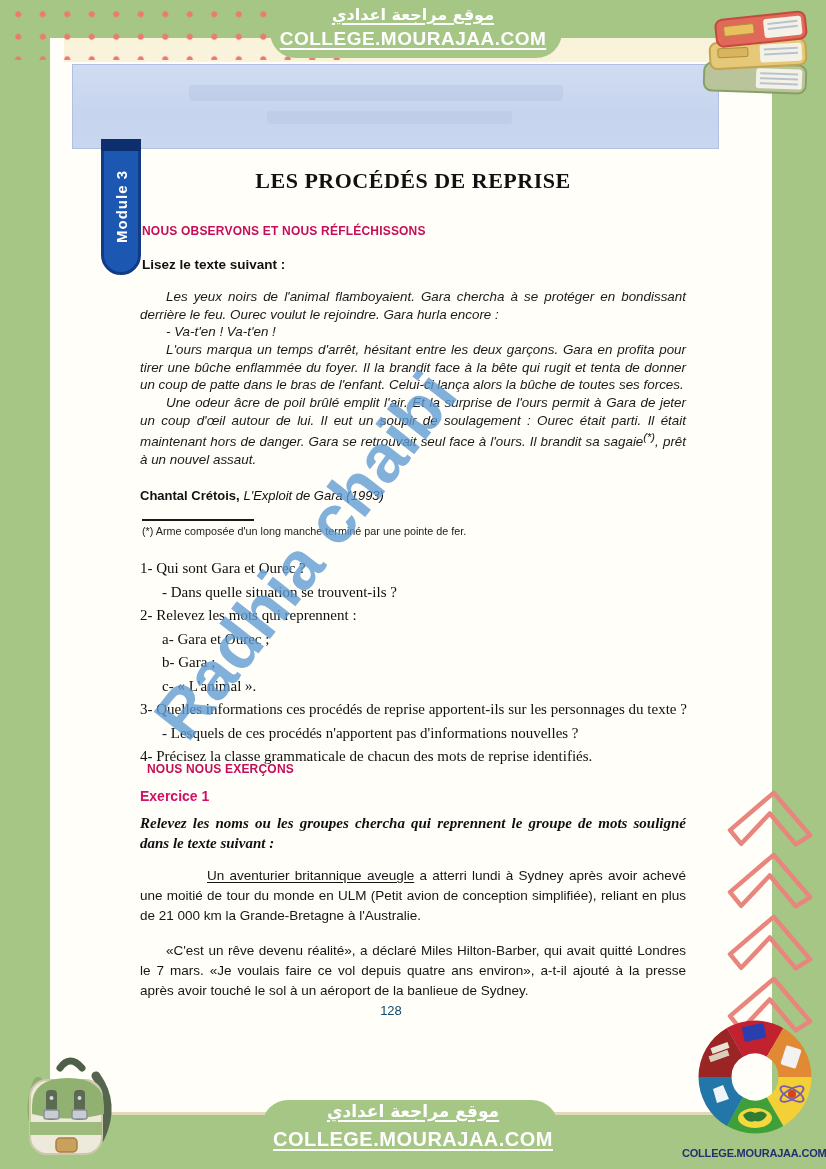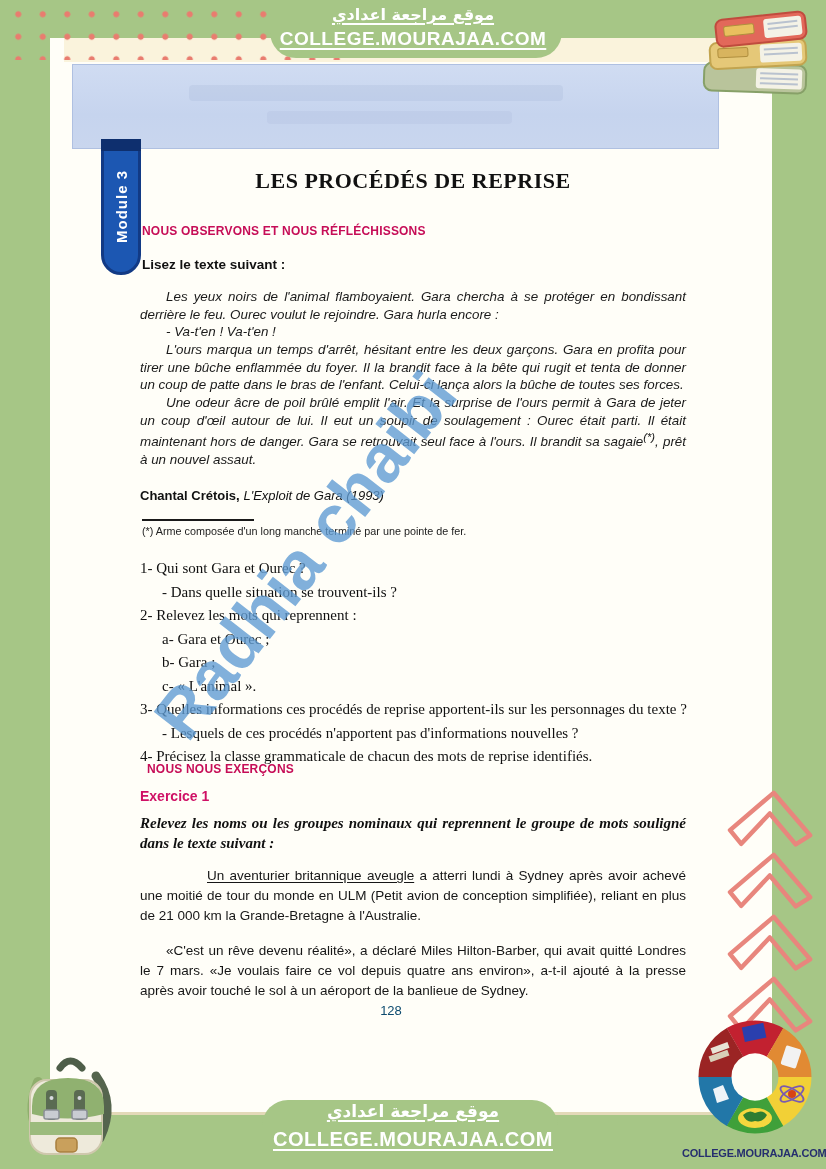--- a/index.html
+++ b/index.html
@@ -172,21 +172,21 @@
     <p class="q-line indent">a- Gara et Ourec ;</p>
     <p class="q-line indent">b- Gara ;</p>
     <p class="q-line indent">c- « L'animal ».</p>
     <p class="q-line">3- Quelles informations ces procédés de reprise apportent-ils sur les personnages du texte ?</p>
     <p class="q-line indent">- Lesquels de ces procédés n'apportent pas d'informations nouvelles ?</p>
     <p class="q-line">4- Précisez la classe grammaticale de chacun des mots de reprise identifiés.</p>
   </div>
 
   <div class="magenta-h h-practice">NOUS NOUS EXERÇONS</div>
   <div class="exercise-label">Exercice 1</div>
-  <div class="exercise-instr">Relevez les noms ou les groupes nominaux qui reprennent le groupe de mots souligné dans le texte suivant :</div>
+  <div class="exercise-instr">Relevez les noms ou les groupes chercha qui reprennent le groupe de mots souligné dans le texte suivant :</div>
 
   <div class="exercise-text">
     <p><span class="u">Un aventurier britannique aveugle</span><span> a atterri lundi à Sydney après avoir achevé une moitié de tour du monde en ULM (Petit avion de conception simplifiée), reliant en plus de 21 000 km la Grande-Bretagne à l'Australie.</span></p>
     <p>«C'est un rêve devenu réalité», a déclaré Miles Hilton-Barber, qui avait quitté Londres le 7 mars. «Je voulais faire ce vol depuis quatre ans environ», a-t-il ajouté à la presse après avoir touché le sol à un aéroport de la banlieue de Sydney.</p>
   </div>
 
   <div class="page-number">128</div>
 
   <div class="watermark">Radhia chaibi</div>
 

